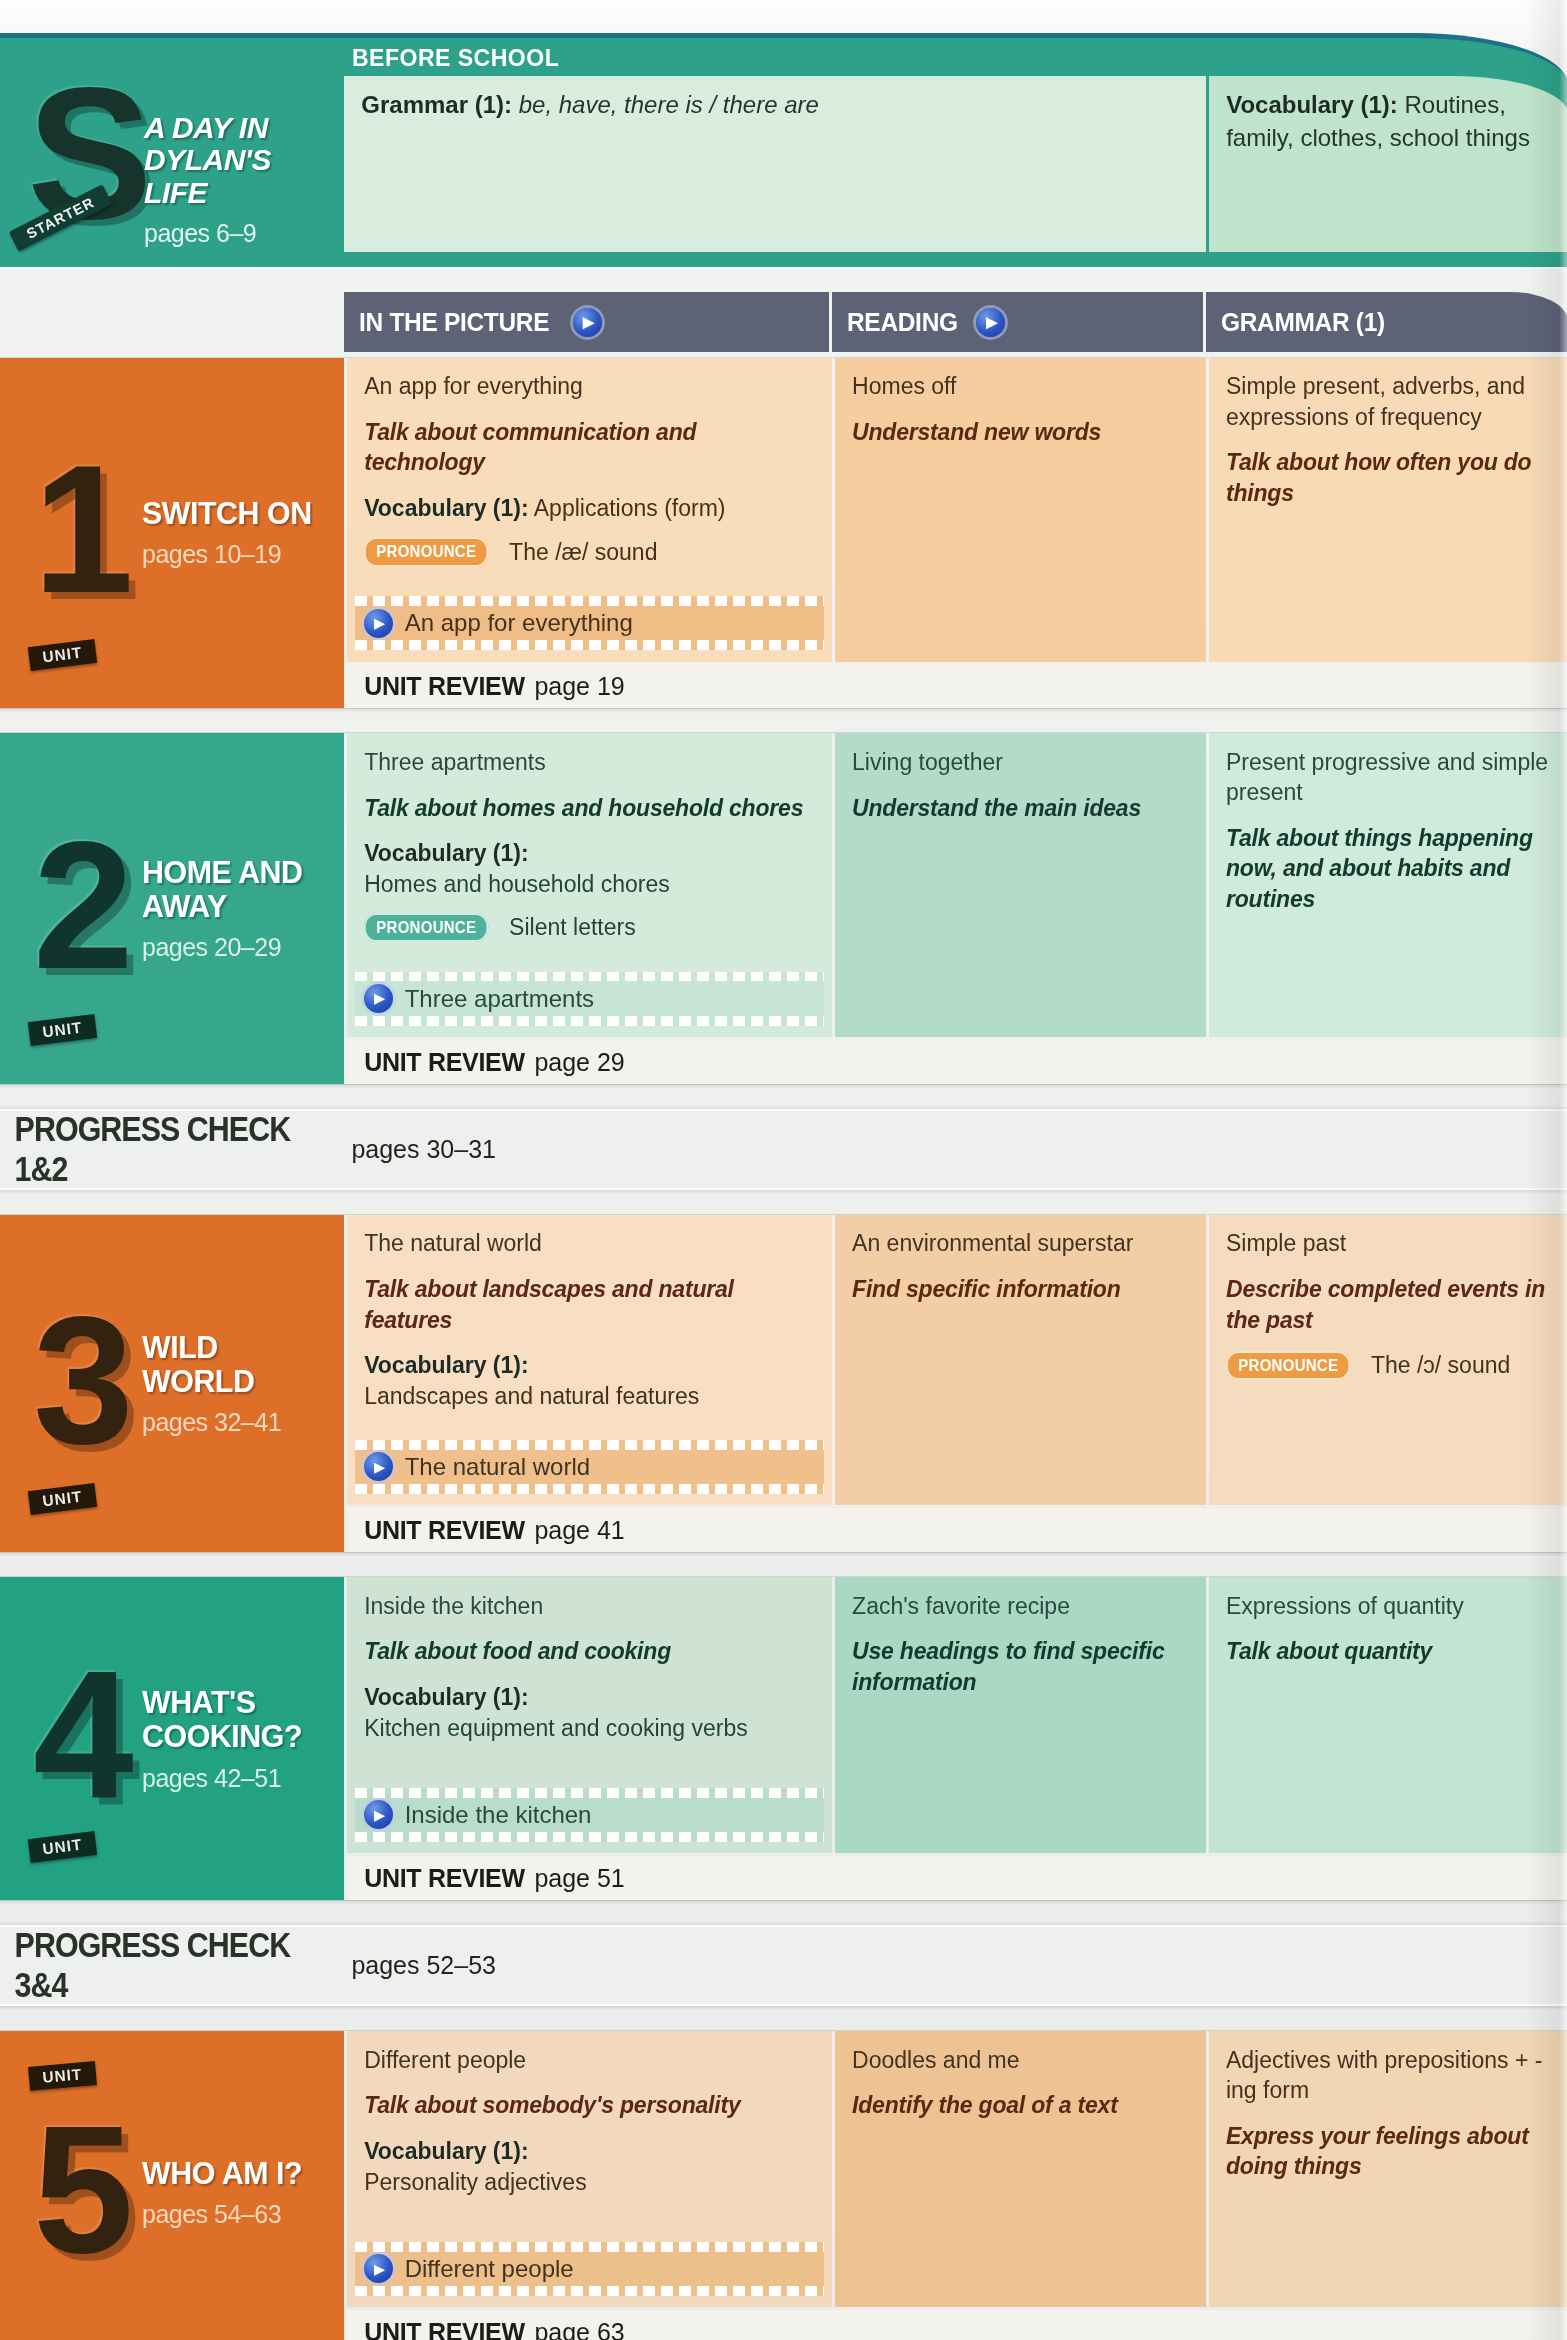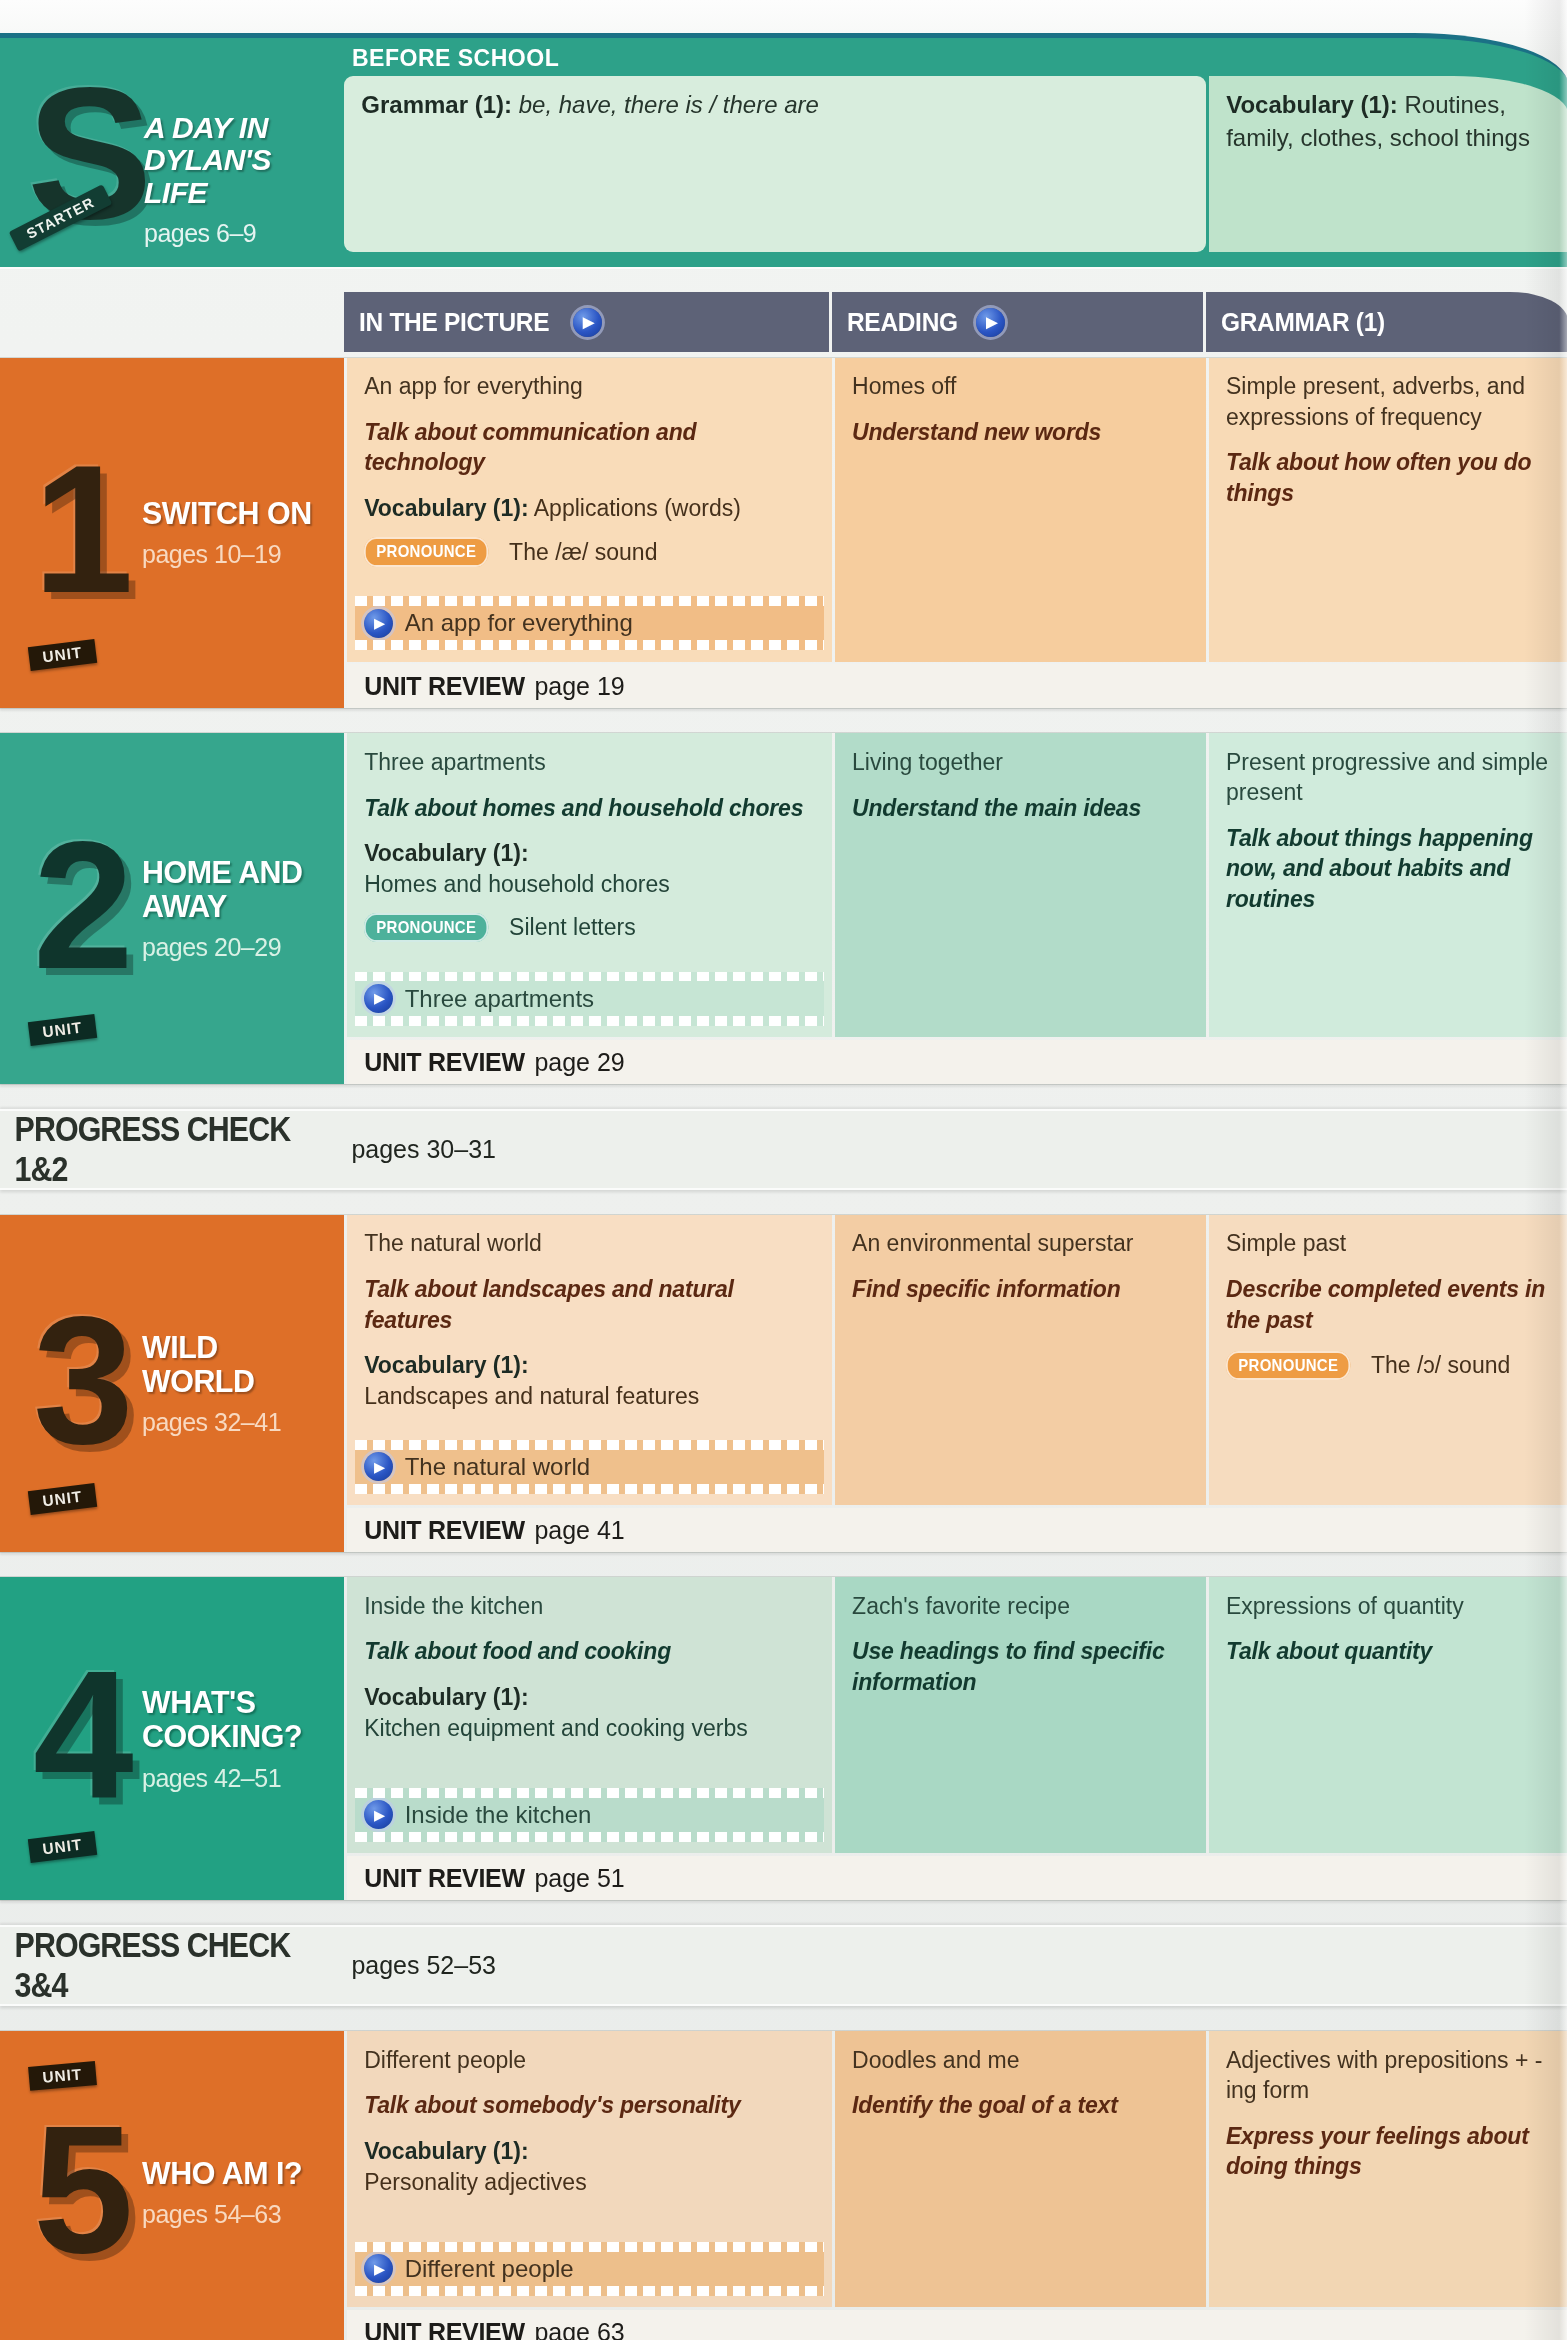--- a/index.html
+++ b/index.html
@@ -50,21 +50,21 @@
 
   .before-school{
     position:absolute;left:352px;top:5.8px;color:#fff;font-weight:700;font-size:24px;letter-spacing:0.5px;
     transform:scaleX(0.96);transform-origin:left;
   }
   .starter-boxes{
     position:absolute;left:344px;top:38px;right:0;bottom:15.4px;
     display:grid;grid-template-columns:862px 1fr;gap:2.9px;
   }
   .sbox{padding:13.4px 17.3px;font-size:24px;line-height:1.35;color:#26352c;}
-  .sbox.grammar{background:#d8eddd;border-radius:9px;}
+  .sbox.grammar{background:#d8eddd;}
   .sbox.vocab{background:#bfe3cb;border-top-right-radius:115px 38px;}
   .lbl{font-weight:700;color:#1d2b24;}
   .ital{font-style:italic;}
 
   
   .colhead{
     margin:25px 0 5.8px 344px;height:60px;
     display:grid;grid-template-columns:485px 371px 1fr;gap:2.9px;
   }
   .colhead .hcell{
@@ -213,21 +213,21 @@
       <div class="banner-caption">
         <div class="banner-title">SWITCH ON</div>
         <div class="banner-pages">pages 10–19</div>
       </div>
     </div>
     <div class="cell c1 has-strip">
       <div class="title">An app for everything</div>
       <div class="obj">Talk about communication and technology</div>
       <div class="vline">
         <span class="lbl">Vocabulary (1):</span>
-        <span class="vtext">Applications (words)</span>
+        <span class="vtext">Applications (form)</span>
       </div>
       <div class="pronline">
         <span class="pill">PRONOUNCE</span>
         <span>The /æ/ sound</span>
       </div>
       <div class="strip">
         <span class="play"></span>
         <span class="stitle">An app for everything</span>
       </div>
     </div>

